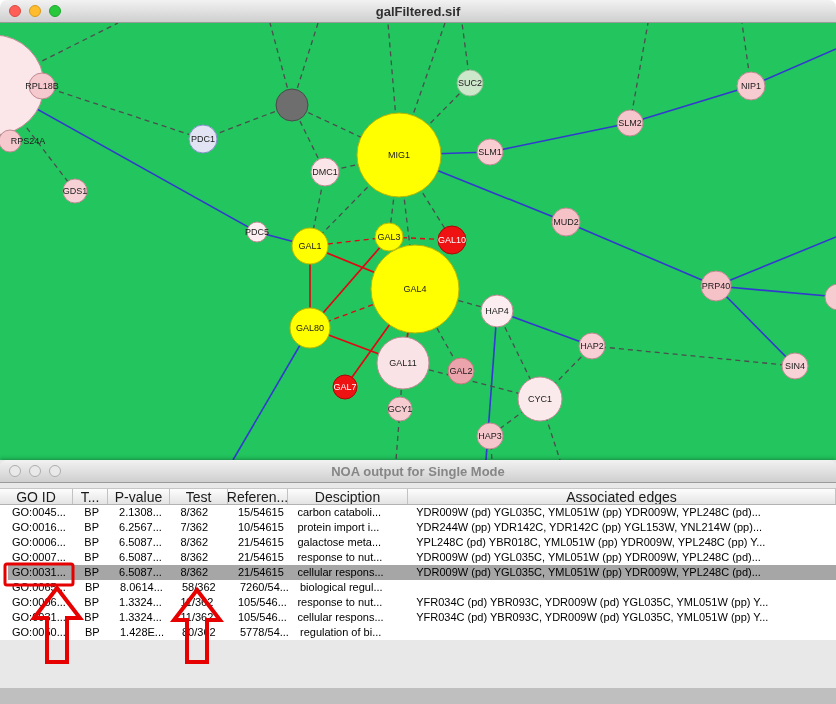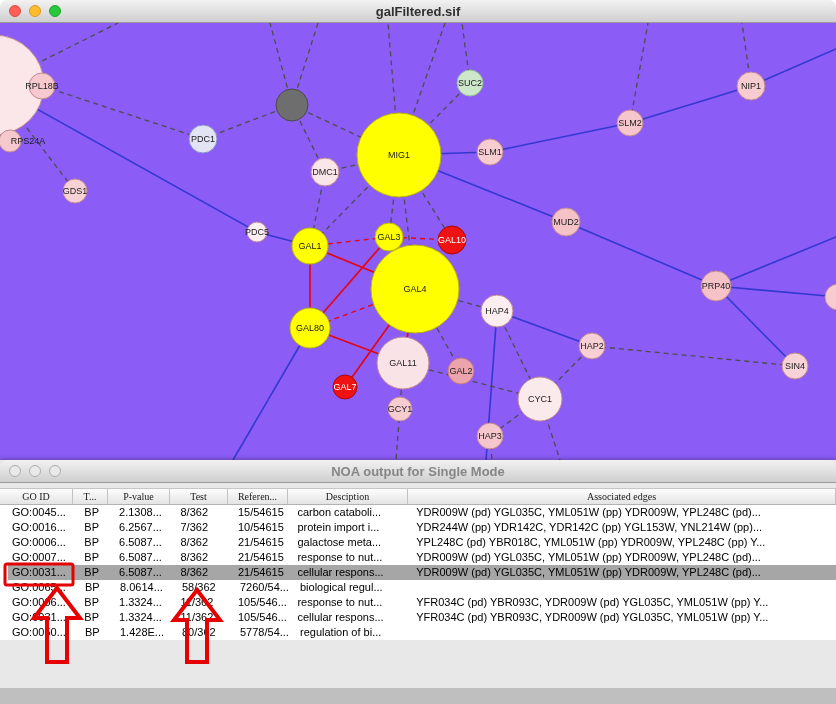--- a/index.html
+++ b/index.html
@@ -13,31 +13,31 @@
   .titlebar .title{font-size:13px;font-weight:bold;color:#303030;}
   .titlebar.inactive .title{color:#868686;}
   .lights{position:absolute;left:9px;top:0;height:22px;display:flex;align-items:center;gap:8px;}
   .light{width:12px;height:12px;border-radius:50%;box-sizing:border-box;border:1px solid;}
   .light.red{background:#ff5f57;border-color:#d94c42;}
   .light.yellow{background:#febc2e;border-color:#d89c1e;}
   .light.green{background:#28c83c;border-color:#1ea72f;}
   .light.gray{background:#e9e9e9;border-color:#adadad;}
   
   .graph-window{position:absolute;top:0;left:0;width:836px;height:460px;background:#fff;}
-  .canvas{position:absolute;top:23px;left:0;width:836px;height:437px;background:#8b5cf6;overflow:hidden;}
+  .canvas{position:absolute;top:23px;left:0;width:836px;height:437px;background:#22c55e;overflow:hidden;}
   .canvas svg{display:block;}
   svg text{font-family:"Liberation Sans",sans-serif;}
   
   .noa-window{position:absolute;top:460px;left:0;width:836px;height:244px;background:#e8e8e8;
               box-shadow:0 -1px 4px rgba(0,0,0,0.3);}
   .table{position:absolute;top:28px;left:0;width:836px;}
   .thead{display:flex;height:17px;background:linear-gradient(#fdfdfd,#e4e4e4);
          border-top:1px solid #c6c6c6;border-bottom:1px solid #b2b2b2;box-sizing:border-box;}
-  .th{box-sizing:border-box;border-right:1px solid #c2c2c2;font-size:10px;color:#1a1a1a;
-      display:flex;align-items:center;justify-content:center;overflow:hidden;white-space:nowrap;font-family:Liberation Serif, serif;}
+  .th{box-sizing:border-box;border-right:1px solid #c2c2c2;font-size:14px;color:#1a1a1a;
+      display:flex;align-items:center;justify-content:center;overflow:hidden;white-space:nowrap;}
   .tbody{background:#ffffff;}
   .tr{display:flex;height:15px;background:#ffffff;margin-left:8px;}
   .tr.selected{background:#a6a6a6;}
   .td{box-sizing:border-box;font-size:11px;line-height:15px;padding:0 2px 0 4px;
       overflow:hidden;white-space:nowrap;color:#000;}
   .btn{position:absolute;height:22px;border:1px solid #979797;border-radius:5px;
        background:linear-gradient(#ffffff,#ececec);font-size:13px;color:#1c1c1c;
        font-family:"Liberation Sans",sans-serif;}
   #save-btn{left:458px;top:199px;width:145px;margin-top:29px;}
   #cancel-btn{left:682px;top:199px;width:140px;}

